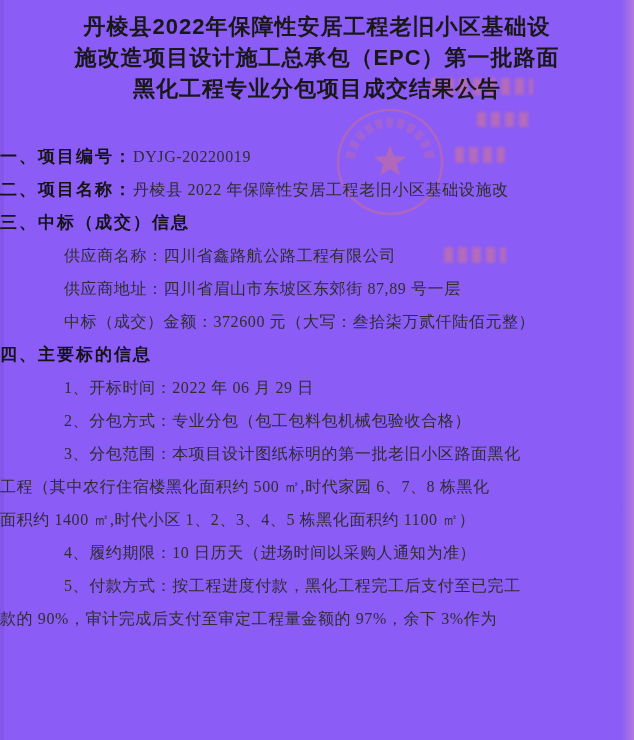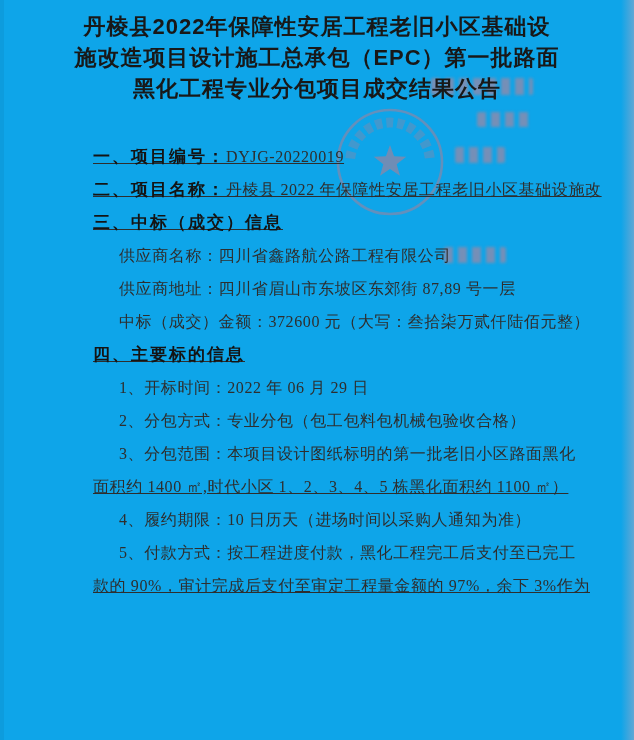--- a/index.html
+++ b/index.html
@@ -1,20 +1,20 @@
 <!DOCTYPE html>
 <html><head>
 <meta charset="utf-8">
 <style>
   html,body{margin:0;padding:0;background:#e9e9e9;}
   .page{
     position:relative;
     width:634px;height:740px;
     margin:0 auto;
-    background:#0ea5e9;
+    background:#8b5cf6;
     overflow:hidden;
     font-family:"Liberation Serif","DejaVu Serif",serif;
   }
   
   .edge-band-right{
     position:absolute;top:0;right:0;width:13px;height:740px;
     background:linear-gradient(to left, rgba(233,170,180,0.38), rgba(233,170,180,0.0));
     z-index:0;
   }
   .edge-band-left{
@@ -44,22 +44,22 @@
     font-weight:700;font-size:22px;line-height:31px;
     color:#181818;letter-spacing:1px;
   }
   
   .body-block{position:absolute;top:140px;left:0;right:0;z-index:2;}
   .ln{
     height:33px;line-height:33px;
     font-size:16px;color:#2e2e2e;letter-spacing:0.6px;
     white-space:nowrap;
   }
-  .ia{padding-left:93px;text-decoration:underline;}
-  .ib{padding-left:119px;}
+  .ia{}
+  .ib{padding-left:64px;}
   .hd{
     font-family:"Liberation Sans","DejaVu Sans",sans-serif;
     font-weight:700;font-size:17px;color:#141414;letter-spacing:2px;
   }
 </style>
 </head>
 <body>
 
 <div class="page">
 
@@ -87,19 +87,20 @@
     <div class="ln ia"><span class="hd">一、项目编号：</span><span>DYJG-20220019</span></div>
     <div class="ln ia"><span class="hd">二、项目名称：</span><span>丹棱县 2022 年保障性安居工程老旧小区基础设施改</span></div>
     <div class="ln ia"><span class="hd">三、中标（成交）信息</span><span></span></div>
     <div class="ln ib"><span class="hd"></span><span>供应商名称：四川省鑫路航公路工程有限公司</span></div>
     <div class="ln ib"><span class="hd"></span><span>供应商地址：四川省眉山市东坡区东郊街 87,89 号一层</span></div>
     <div class="ln ib"><span class="hd"></span><span>中标（成交）金额：372600 元（大写：叁拾柒万贰仟陆佰元整）</span></div>
     <div class="ln ia"><span class="hd">四、主要标的信息</span><span></span></div>
     <div class="ln ib"><span class="hd"></span><span>1、开标时间：2022 年 06 月 29 日</span></div>
     <div class="ln ib"><span class="hd"></span><span>2、分包方式：专业分包（包工包料包机械包验收合格）</span></div>
     <div class="ln ib"><span class="hd"></span><span>3、分包范围：本项目设计图纸标明的第一批老旧小区路面黑化</span></div>
+    <div class="ln ia"><span class="hd"></span><span>工程（其中农行住宿楼黑化面积约 500 ㎡,时代家园 6、7、8 栋黑化</span></div>
     <div class="ln ia"><span class="hd"></span><span>面积约 1400 ㎡,时代小区 1、2、3、4、5 栋黑化面积约 1100 ㎡）</span></div>
     <div class="ln ib"><span class="hd"></span><span>4、履约期限：10 日历天（进场时间以采购人通知为准）</span></div>
     <div class="ln ib"><span class="hd"></span><span>5、付款方式：按工程进度付款，黑化工程完工后支付至已完工</span></div>
     <div class="ln ia"><span class="hd"></span><span>款的 90%，审计完成后支付至审定工程量金额的 97%，余下 3%作为</span></div>
   </div>
 
 </div>
 
 </body></html>

